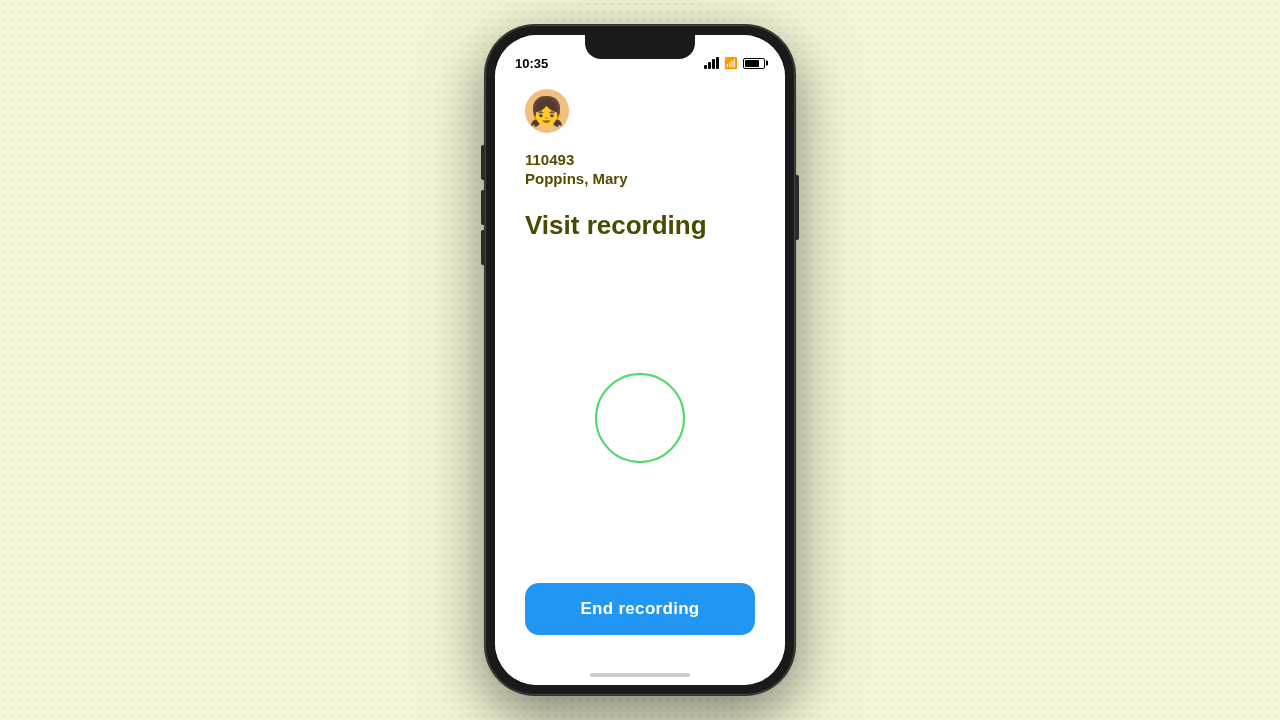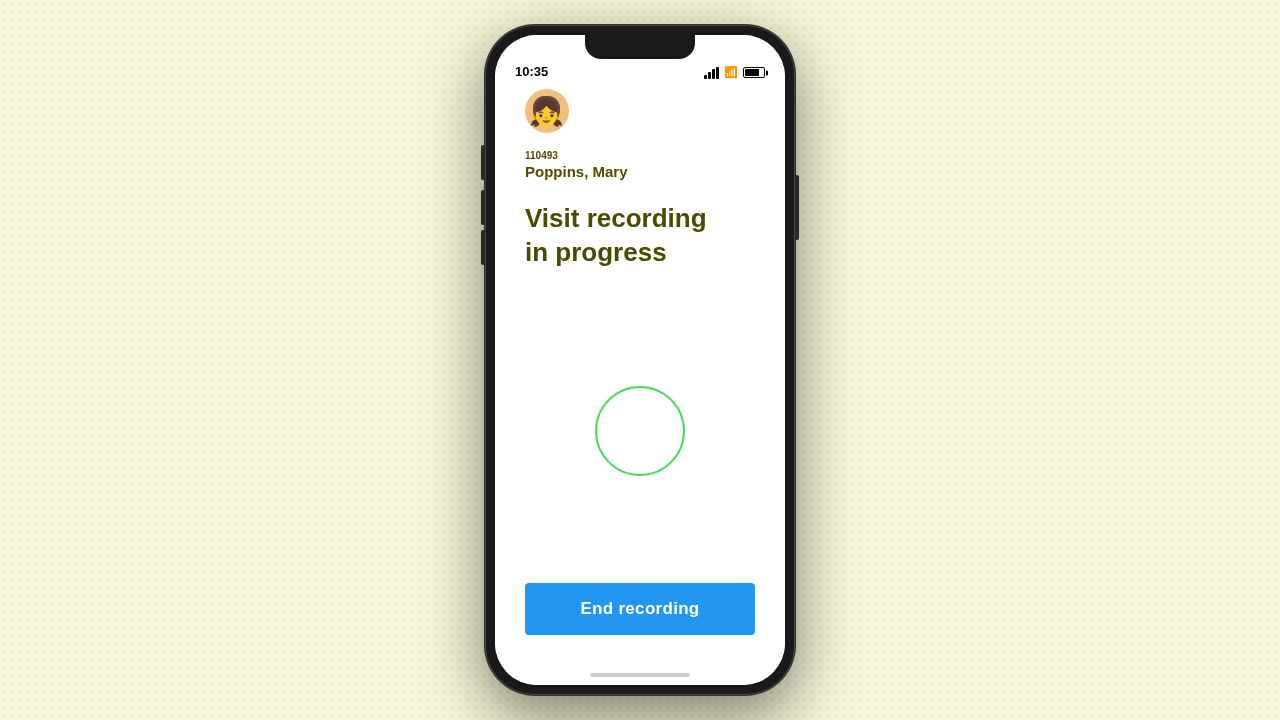--- a/index.html
+++ b/index.html
@@ -62,21 +62,21 @@
       overflow: hidden;
       display: flex;
       flex-direction: column;
     }
 
     
     .status-bar {
       height: 44px;
       background: #ffffff;
       display: flex;
-      align-items: flex-end;
+      align-items: center;
       justify-content: space-between;
       padding: 12px 20px 0 20px;
       flex-shrink: 0;
     }
 
     .status-time {
       font-size: 13px;
       font-weight: 600;
       color: #000;
     }
@@ -172,21 +172,21 @@
       background: #f0c080;
       display: flex;
       align-items: center;
       justify-content: center;
       font-size: 24px;
       overflow: hidden;
     }
 
     
     .patient-id {
-      font-size: 10px;
+      font-size: 15px;
       font-weight: 600;
       color: #5a4a00;
       line-height: 1.4;
     }
 
     .patient-name {
       font-size: 15px;
       font-weight: 600;
       color: #5a4a00;
       margin-bottom: 22px;
@@ -222,21 +222,21 @@
       50% { transform: scale(1.05); opacity: 1; }
       100% { transform: scale(0.95); opacity: 0.7; }
     }
 
     
     .end-recording-btn {
       width: 100%;
       padding: 16px;
       background: #2196f3;
       border: none;
-      border-radius: 4px;
+      border-radius: 14px;
       color: #ffffff;
       font-size: 17px;
       font-weight: 600;
       cursor: pointer;
       letter-spacing: 0.3px;
       margin-top: 20px;
       flex-shrink: 0;
     }
 
     
@@ -285,21 +285,20 @@
         <div class="avatar">
           <span style="font-size:28px;">👧</span>
         </div>
       </div>
 
       <div class="patient-id">110493</div>
       <div class="patient-name">Poppins, Mary</div>
 
       <div class="recording-title">
         <span>Visit recording</span><br>
-        <span>in progress</span>
       </div>
 
       <div class="recording-animation">
         <div class="pulse-circle"></div>
       </div>
 
       <button class="end-recording-btn">End recording</button>
 
     </div>
 

